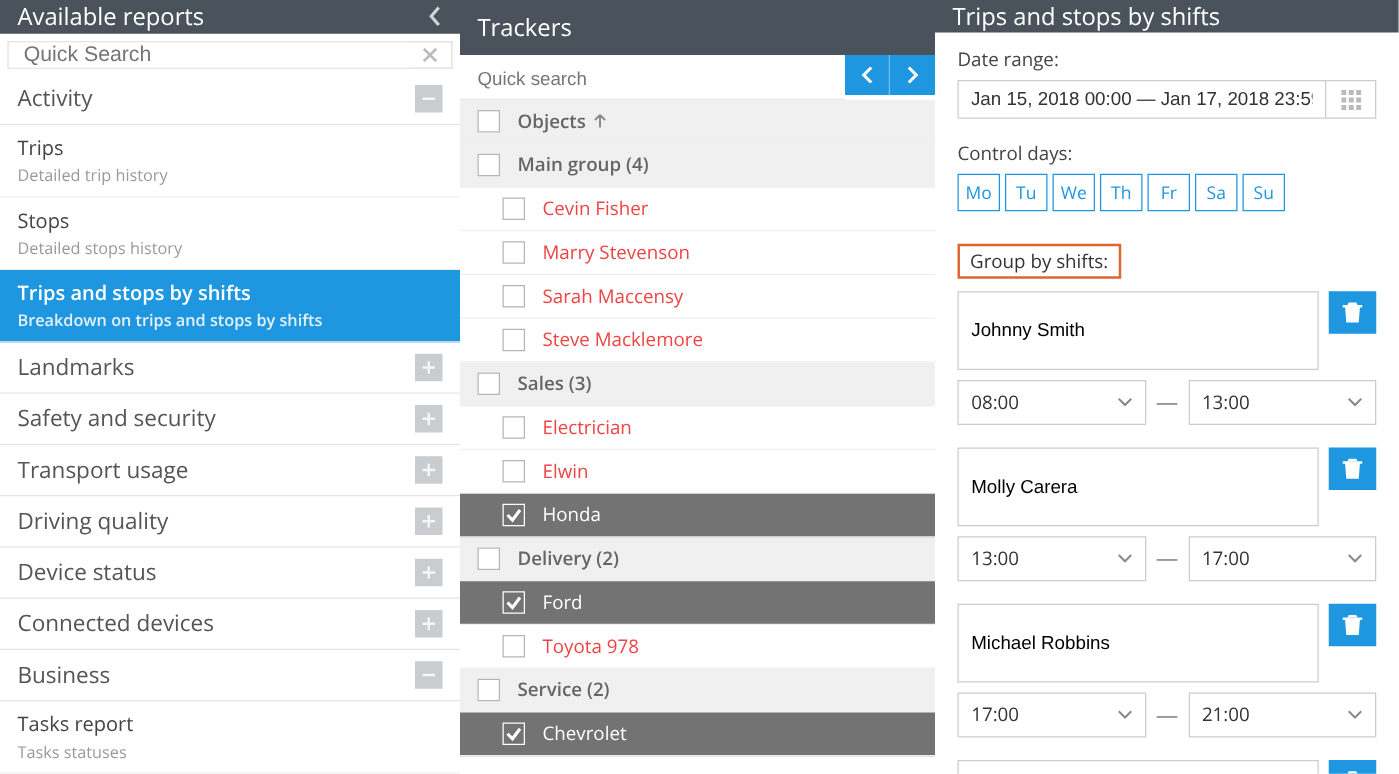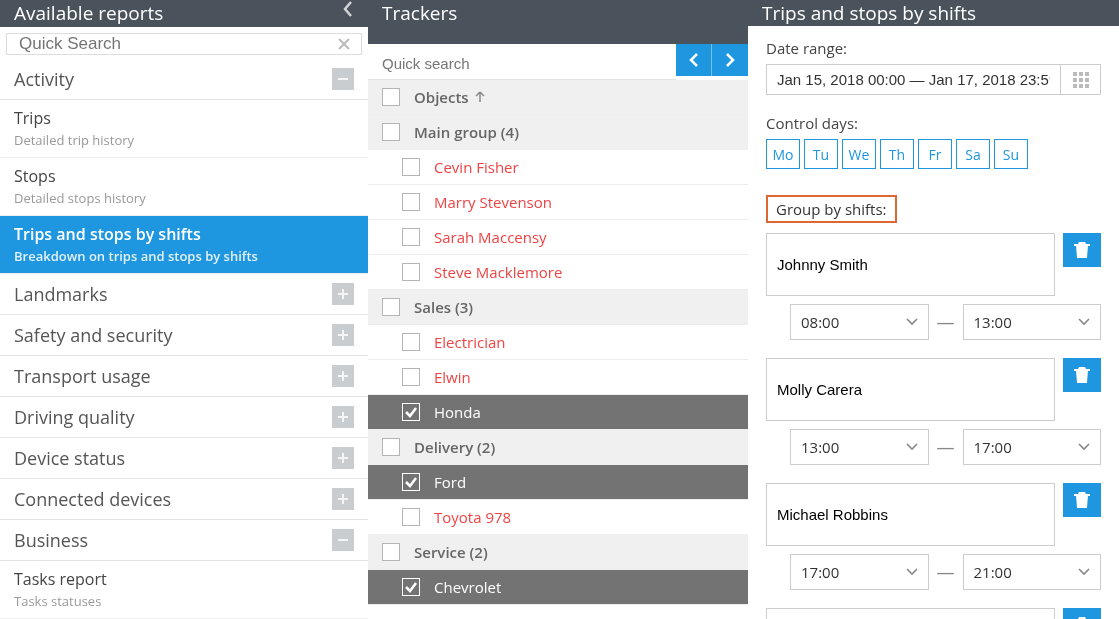--- a/index.html
+++ b/index.html
@@ -3,21 +3,21 @@
 <meta charset="utf-8">
 <style>
 * { box-sizing: border-box; margin: 0; padding: 0; }
 body { font-family: "Segoe UI", "Open Sans", Arial, sans-serif; font-size: 14px; color: #333; width: 1119px; height: 619px; overflow: hidden; background: #fff; }
 .wrap { display: flex; width: 100%; height: 100%; }
 .col { display: flex; flex-direction: column; }
 .col1 { width: 368px; }
 .col2 { width: 380px; }
 .col3 { flex: 1; }
 
-.hdrbar { background: #4a535b; color: #fff; display: flex; padding: 0 14px; height: 44px; font-size: 19px; font-weight: 400; }
+.hdrbar { background: #4a535b; color: #fff; display: flex; align-items: center; padding: 0 14px; height: 44px; font-size: 19px; font-weight: 400; }
 .hdrbar .spacer { flex: 1; }
 .hdrbar .chev { color: #d0d4d7; cursor: pointer; }
 .hdrbar .chev svg { display: block; }
 
 .qsearch { border: 1px solid #ddd; margin: 6px 6px 4px 6px; display: flex; align-items: center; height: 36px; }
 .qsearch input { flex: 1; border: none; outline: none; font-size: 17px; padding: 0 12px; color: #666; }
 .qsearch .clear { color: #bbb; padding: 0 10px; cursor: pointer; font-size: 20px; }
 .col2 .qsearch { margin: 4px 0 0 0; border: none; border-bottom: 1px solid #e5e5e5; height: 32px; }
 .col2 .qsearch input { font-size: 15px; padding: 0 14px; }
 
@@ -58,21 +58,21 @@
 .daterow input { flex: 1; border: 1px solid #ccc; padding: 6px 10px; font-size: 15px; color: #333; }
 .daterow .cal { border: 1px solid #ccc; border-left: none; width: 40px; display: flex; align-items: center; justify-content: center; color: #aaa; cursor: pointer; }
 .days { display: flex; gap: 4px; margin-top: 6px; margin-bottom: 26px; }
 .day { border: 1px solid #1e96e0; color: #1e96e0; width: 34px; height: 30px; display: flex; align-items: center; justify-content: center; font-size: 14px; cursor: pointer; }
 .groupby { border: 2px solid #d63; color: #333; padding: 2px 8px; display: inline-block; font-size: 15px; margin-bottom: 10px; }
 
 .shift { margin-bottom: 18px; }
 .shift .top { display: flex; gap: 8px; margin-bottom: 8px; }
 .shift .top input { flex: 1; border: 1px solid #ccc; padding: 22px 10px; font-size: 15px; }
 .trash { width: 38px; height: 34px; background: #1e96e0; display: flex; align-items: center; justify-content: center; cursor: pointer; flex-shrink: 0; }
-.shift .times { display: flex; align-items: center; gap: 8px; margin-left: 24px; }
+.shift .times { display: flex; align-items: center; gap: 8px; }
 .shift .times .sel { flex: 1; border: 1px solid #ccc; height: 36px; display: flex; align-items: center; padding: 0 10px; cursor: pointer; }
 .shift .times .sel .txt { flex: 1; font-size: 15px; }
 .shift .times .dash { color: #888; font-size: 18px; }
 svg { display: block; }
 </style>
 </head>
 <body>
 
 <div class="wrap">
 

